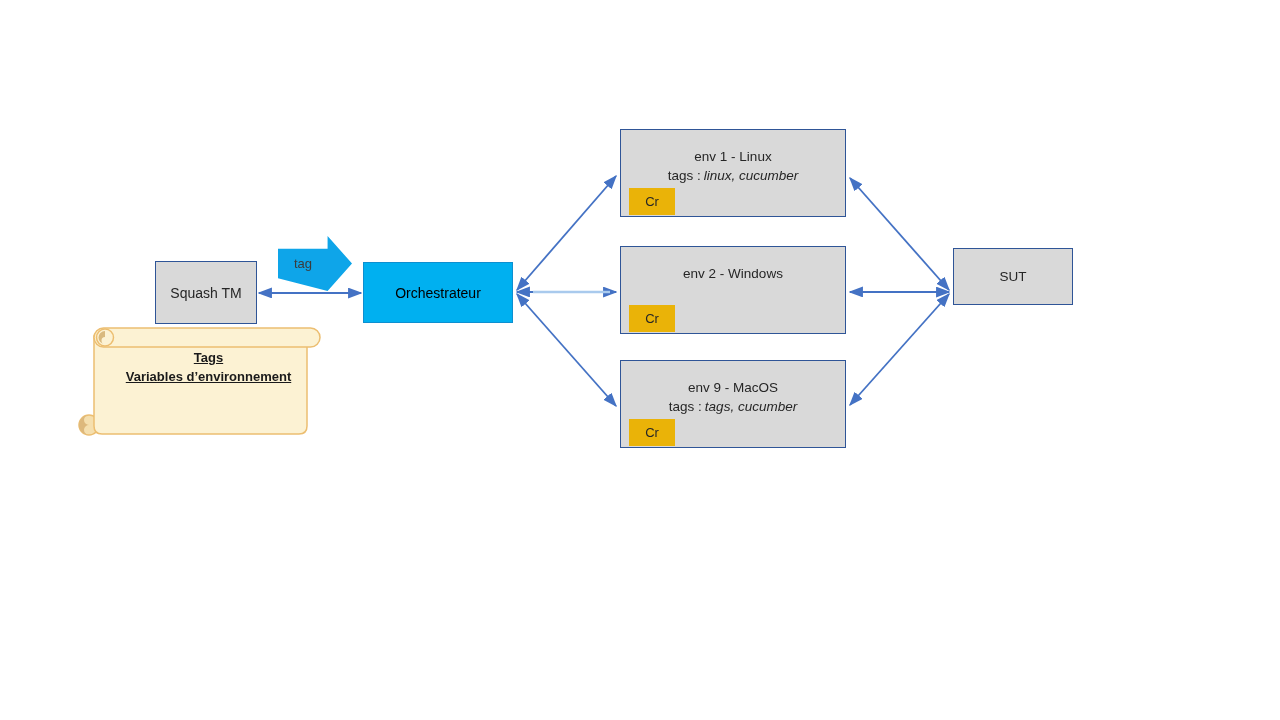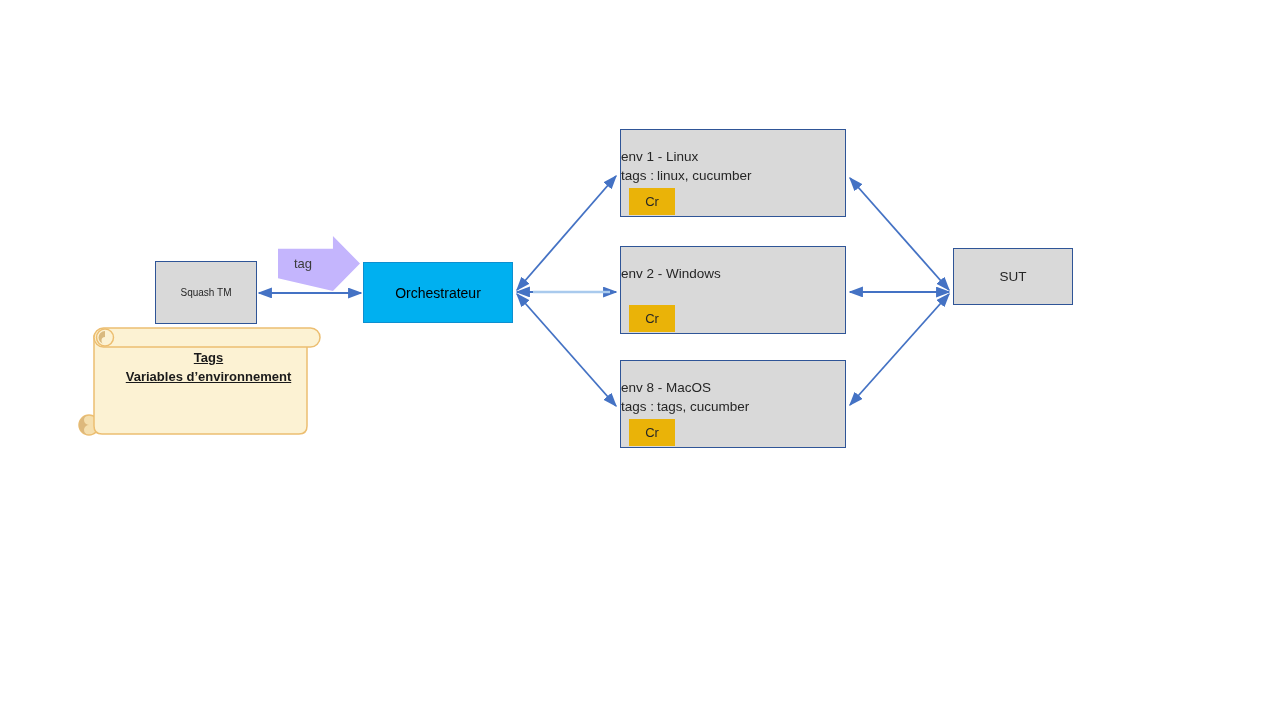--- a/index.html
+++ b/index.html
@@ -23,43 +23,44 @@
   }
   .gray-box {
     position: absolute;
     background: #D9D9D9;
     border: 1.6px solid #2F5597;
     box-sizing: border-box;
     display: flex;
     align-items: center;
     justify-content: center;
     color: #262626;
-    font-size: 10px;
+    font-size: 14px;
     z-index: 2;
   }
   .env-box {
     position: absolute;
     background: #D9D9D9;
     border: 1.6px solid #2F5597;
     box-sizing: border-box;
     color: #262626;
     font-size: 13.5px;
-    text-align: left;
+    text-align: center;
     z-index: 2;
   }
   .env-box .env-title {
     display: block;
     margin-top: 17px;
     line-height: 19px;
   }
   .env-box .env-tags {
     display: block;
     line-height: 19px;
   }
   .env-tags .tags-value {
+    font-style: italic;
     margin-left: 3px;
     margin-top: 48px;
   }
   .badge {
     position: absolute;
     left: 8px;
     top: 58px;
     width: 46px;
     height: 27px;
     background: #eab308;
@@ -84,24 +85,23 @@
     color: #000000;
     font-size: 14px;
     z-index: 2;
   }
   .tag-arrow {
     position: absolute;
     left: 278px;
     top: 236px;
     width: 74px;
     height: 55px;
-    background: #c4b5fd;
+    background: #0ea5e9;
     clip-path: polygon(0% 23%, 67% 23%, 67% 0%, 100% 50%, 67% 100%, 0% 77%);
     z-index: 3;
-    padding-left: 8px;
   }
   .tag-arrow .tag-label {
     position: absolute;
     left: 0;
     top: 0;
     width: 50px;
     height: 100%;
     display: flex;
     align-items: center;
     justify-content: center;
@@ -174,21 +174,21 @@
     <span class="env-tags"><span>tags :</span><span class="tags-value">linux, cucumber</span></span>
     <span class="badge">Cr</span>
   </div>
 
   <div class="env-box" style="left:620px; top:246px; width:226px; height:88px;">
     <span class="env-title">env 2 - Windows</span>
     <span class="badge">Cr</span>
   </div>
 
   <div class="env-box" style="left:620px; top:360px; width:226px; height:88px;">
-    <span class="env-title">env 8 - MacOS</span>
+    <span class="env-title">env 9 - MacOS</span>
     <span class="env-tags"><span>tags :</span><span class="tags-value">tags, cucumber</span></span>
     <span class="badge">Cr</span>
   </div>
 
   <div class="gray-box" style="left:953px; top:248px; width:120px; height:57px; font-size:13.5px;">
     <span>SUT</span>
   </div>
 
   <svg class="scroll-note" viewBox="0 0 244 112">
 

